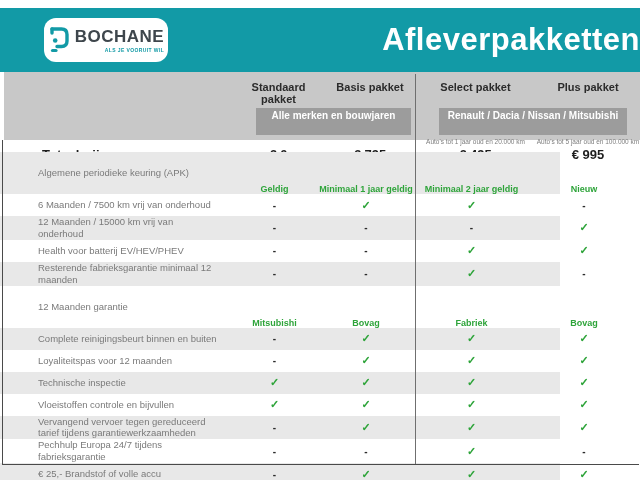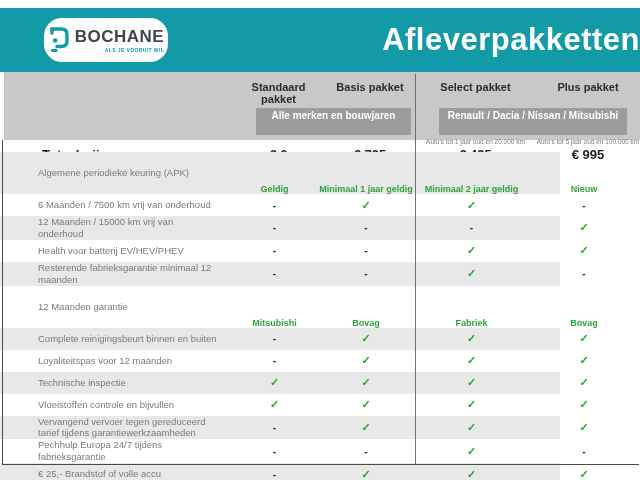--- a/index.html
+++ b/index.html
@@ -13,21 +13,21 @@
   }
   html,body{margin:0;padding:0;}
   body{
     width:640px;height:480px;position:relative;overflow:hidden;
     background:#fff;font-family:"Liberation Sans",sans-serif;
   }
   
   .topbar{position:absolute;left:0;top:8px;width:640px;height:64px;background:var(--teal);}
   .logo{
     position:absolute;left:44px;top:10px;width:124px;height:44px;background:#fff;
-    border-radius:18px;display:flex;align-items:center;justify-content:center;gap:5px;
+    border-radius:12px;display:flex;align-items:center;justify-content:center;gap:5px;
   }
   .logo svg{display:block;}
   .logo-text{display:flex;flex-direction:column;align-items:flex-end;}
   .brand{font-size:17px;font-weight:bold;color:#3E464C;letter-spacing:.5px;line-height:1;}
   .tagline{font-size:5px;color:var(--teal);font-weight:bold;letter-spacing:.4px;margin-top:2px;}
   .title{
     position:absolute;left:232px;top:0;width:408px;height:64px;line-height:64px;margin:0;
     text-align:right;color:#fff;font-size:31px;font-weight:bold;letter-spacing:.5px;
   }
   

